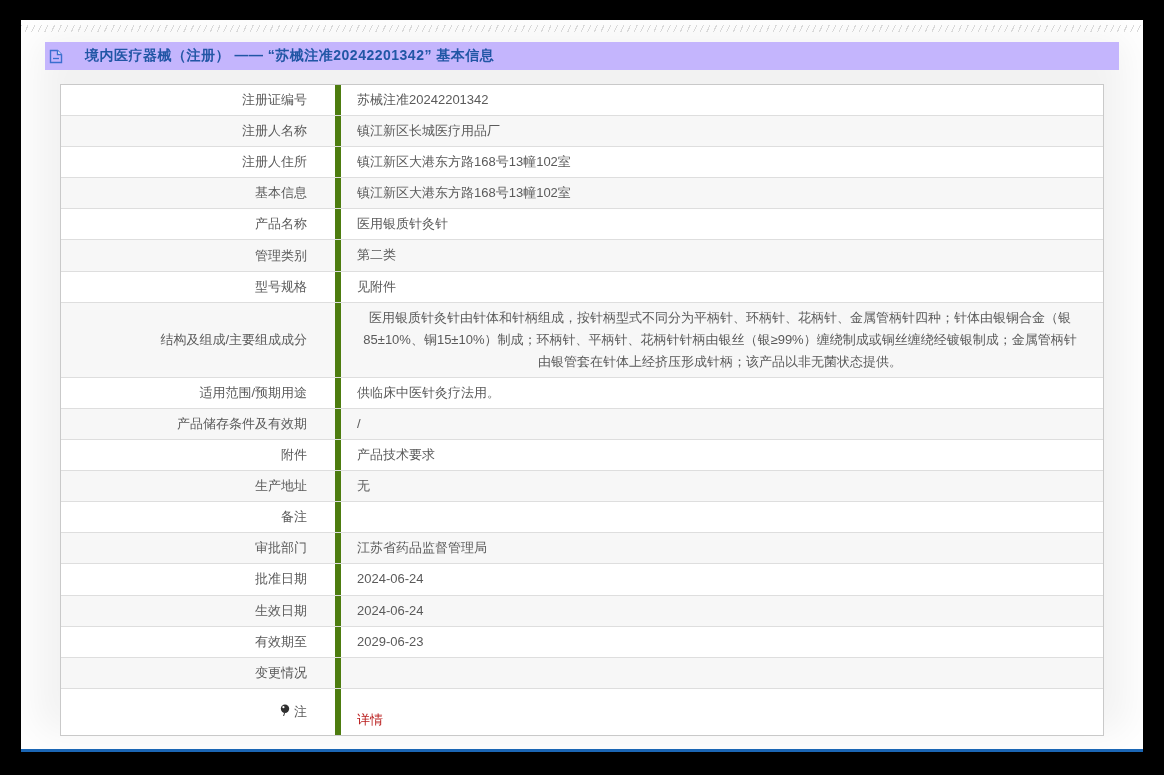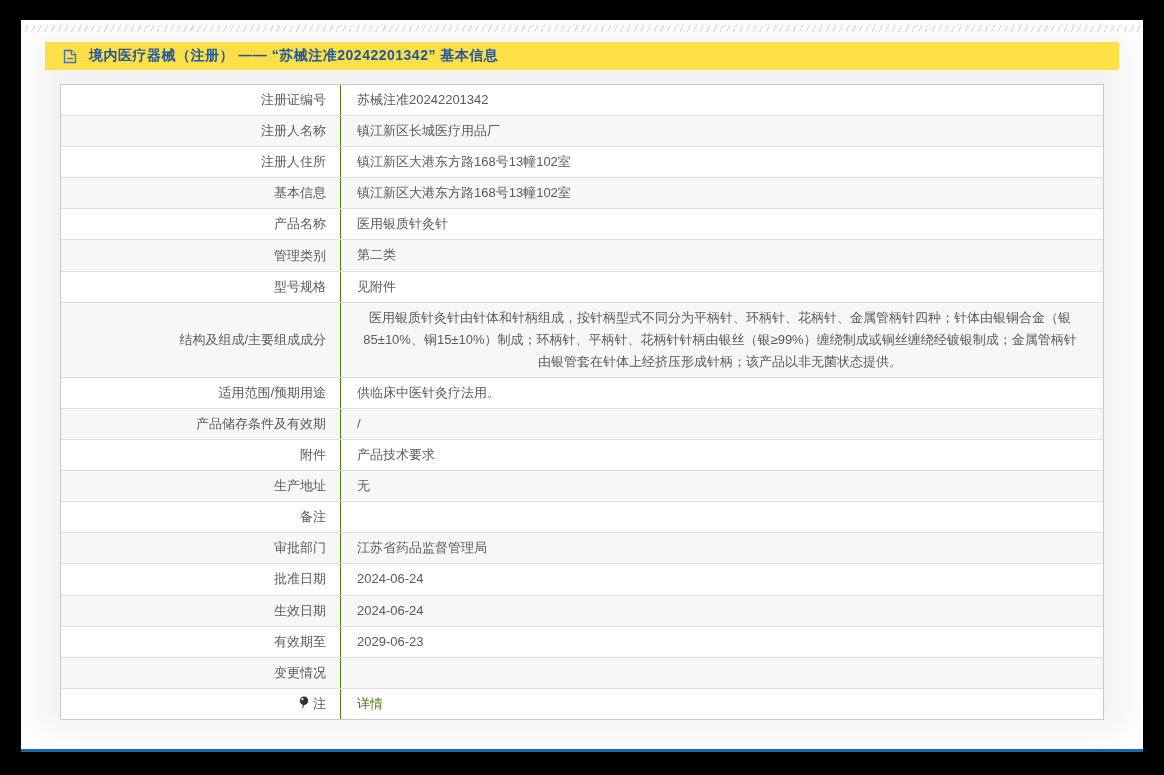--- a/index.html
+++ b/index.html
@@ -13,37 +13,37 @@
     background:#f2f2f2;
     box-shadow:inset 0 0 38px 16px #ffffff;
     overflow:hidden;
   }
   .hatch{
     position:absolute;top:5px;left:0;right:0;height:7px;
     background:repeating-linear-gradient(115deg,#d9d9d9 0 1px,transparent 1px 6px);
   }
   .titlebar{
     position:absolute;top:22px;left:24px;right:24px;height:28px;
-    background:#fde047;display:flex;align-items:center;gap:12px;
-    padding:0 18px;box-sizing:border-box;
+    background:#c4b5fd;display:flex;align-items:center;gap:22px;
+    padding:0 4px;box-sizing:border-box;
   }
   .title{font-size:14px;font-weight:bold;color:#2156a5;letter-spacing:0.5px;}
   .doc-icon{display:inline-flex;flex:0 0 auto;}
   .tbl{
     position:absolute;top:64px;left:39px;right:39px;
     border:1px solid #c9c9c9;background:#fff;
   }
   .row{display:flex;border-bottom:1px solid #dedede;min-height:30px;background:#fff;}
   .row:last-child{border-bottom:none;}
   .row:nth-child(even){background:#f7f7f7;}
   .cell{box-sizing:border-box;font-size:13px;color:#5a5a5a;}
   .cell.label{
     flex:0 0 280px;width:280px;display:flex;align-items:center;
-    justify-content:flex-end;gap:4px;padding-right:14px;
-    border-right:1px solid #4d7c0f;text-align:right;
+    justify-content:flex-end;gap:4px;padding-right:28px;
+    border-right:6px solid #4d7c0f;text-align:right;
   }
   .cell.value{
     flex:1;display:flex;align-items:center;
     padding:4px 20px 4px 16px;line-height:1.7;text-align:center;
   }
   .cell.value .txt{display:inline-block;}
   a.detail{color:#4d94db;text-decoration:none;cursor:pointer;}
   .footer-line{
     position:absolute;left:21px;right:21px;bottom:23px;height:3px;
   }
@@ -213,19 +213,19 @@
       <div class="row">
         <div class="cell label">
           <span><svg width="10" height="13" viewBox="0 0 10 13">
               <circle cx="5" cy="4.7" r="4.2" fill="#303030"></circle>
               <circle cx="3.4" cy="3.2" r="1.1" fill="#ffffff"></circle>
               <path d="M4.6 8.8 L3.6 12" stroke="#303030" stroke-width="1" fill="none"></path>
             </svg></span>
           <span>注</span>
         </div>
         <div class="cell value">
-          <a class="detail" href="#" style="color: #4d7c0f;">详情</a>
+          <a class="detail" href="#" style="color: #b91c1c; margin-top: 16px;">详情</a>
         </div>
       </div>
     </div>
 </div>
 
 <div class="footer-line" style="background: rgb(27, 102, 180);"></div>
 
 </body></html>

